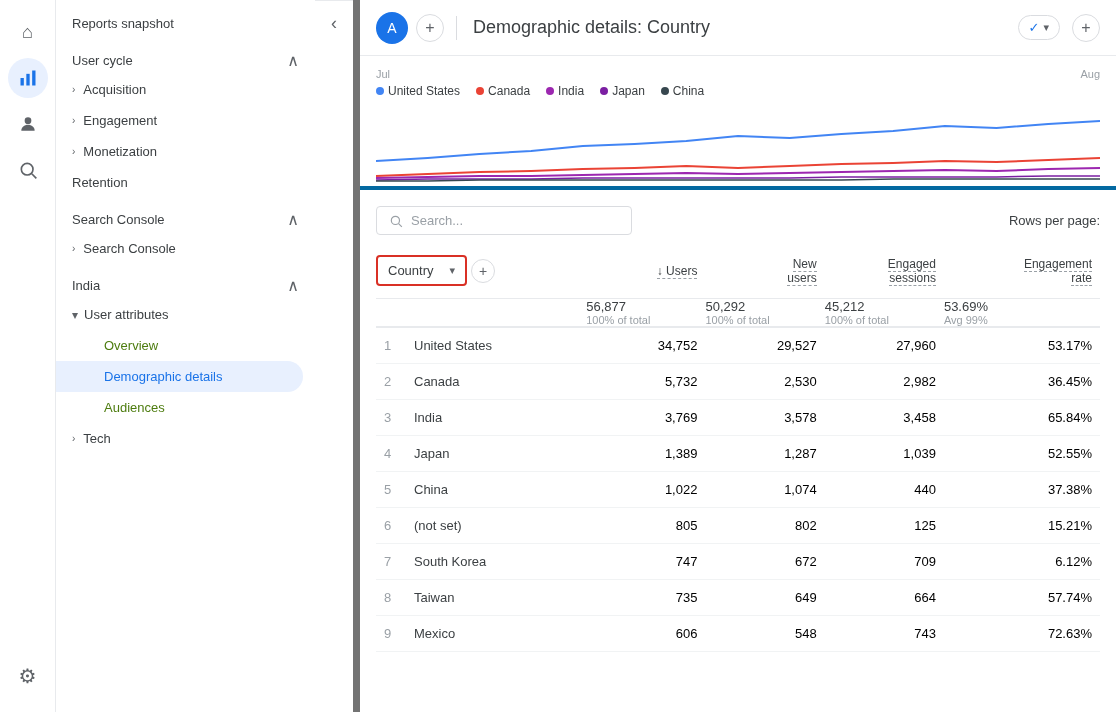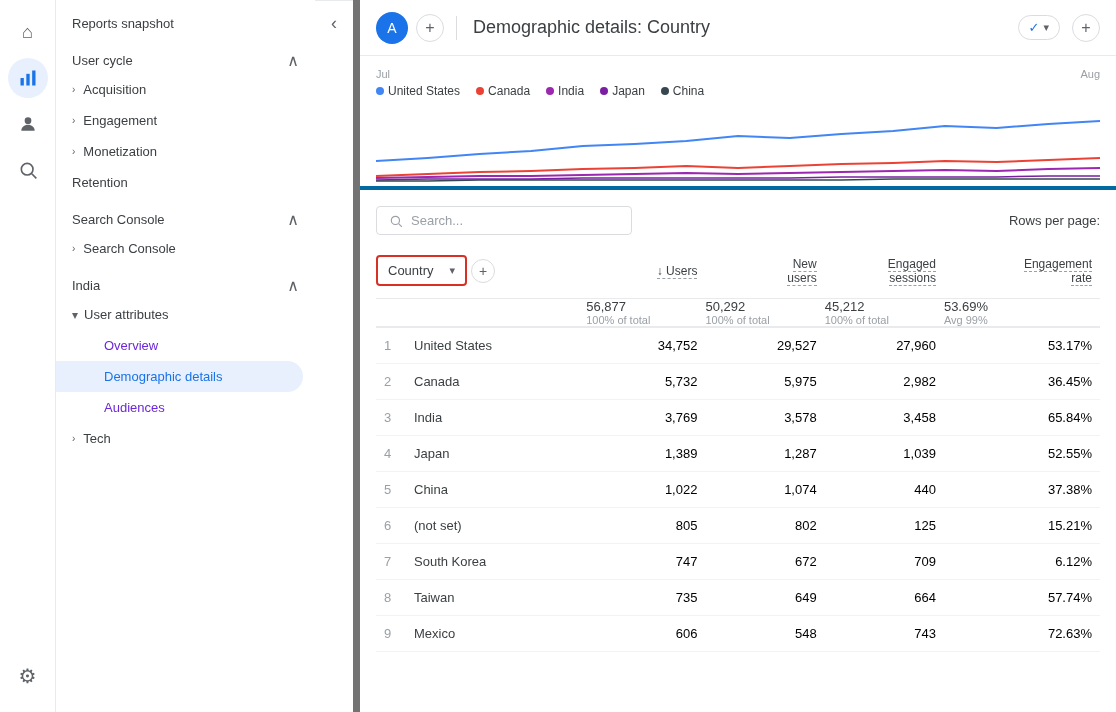--- a/index.html
+++ b/index.html
@@ -39,21 +39,21 @@
       cursor: pointer;
     }
     .section-header .chevron-up { font-size: 16px; color: #5f6368; }
 
     .sub-sub-item {
       display: flex;
       align-items: center;
       padding: 8px 16px 8px 48px;
       cursor: pointer;
       font-size: 13px;
-      color: #6d28d9;
+      color: #4d7c0f;
       border-radius: 0 24px 24px 0;
       margin-right: 12px;
     }
     .sub-sub-item.active { background: #e8f0fe; color: #1a73e8; }
 
     
     .sidebar-bottom {
       padding: 12px 16px;
       border-top: 1px solid #e8eaed;
       display: flex;
@@ -509,21 +509,21 @@
     <td class="left country-name">United States</td>
     <td class="num">34,752</td>
     <td class="num">29,527</td>
     <td class="num">27,960</td>
     <td class="num">53.17%</td>
   </tr>
             <tr>
     <td class="row-num left">2</td>
     <td class="left country-name">Canada</td>
     <td class="num">5,732</td>
-    <td class="num">5,975</td>
+    <td class="num">2,530</td>
     <td class="num">2,982</td>
     <td class="num">36.45%</td>
   </tr>
             <tr>
     <td class="row-num left">3</td>
     <td class="left country-name">India</td>
     <td class="num">3,769</td>
     <td class="num">3,578</td>
     <td class="num">3,458</td>
     <td class="num">65.84%</td>

